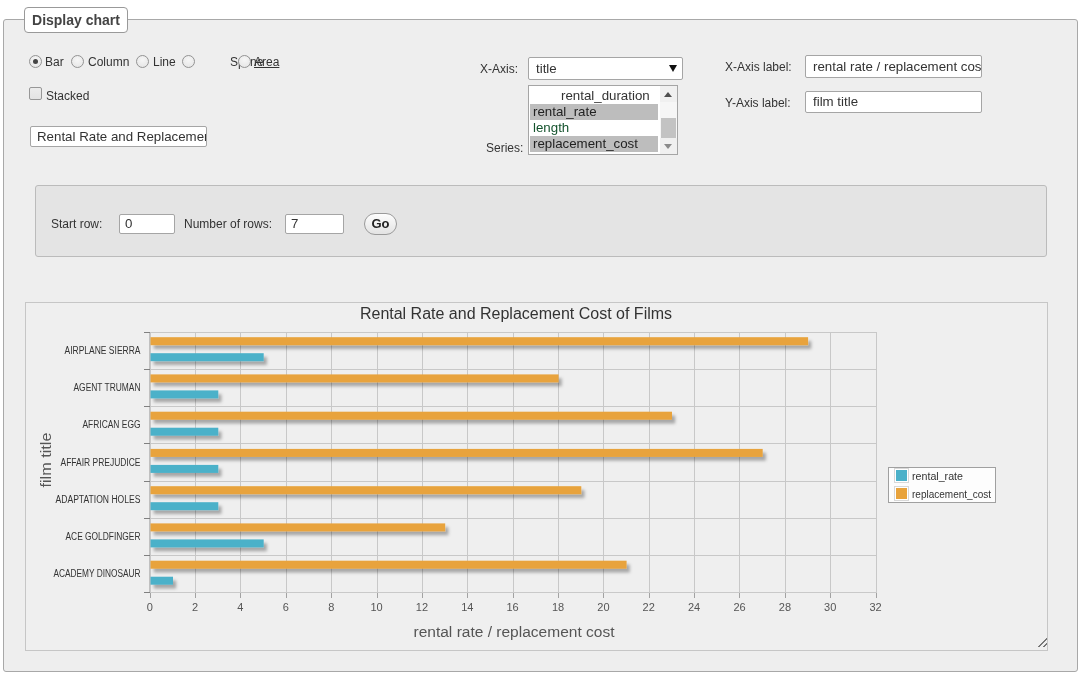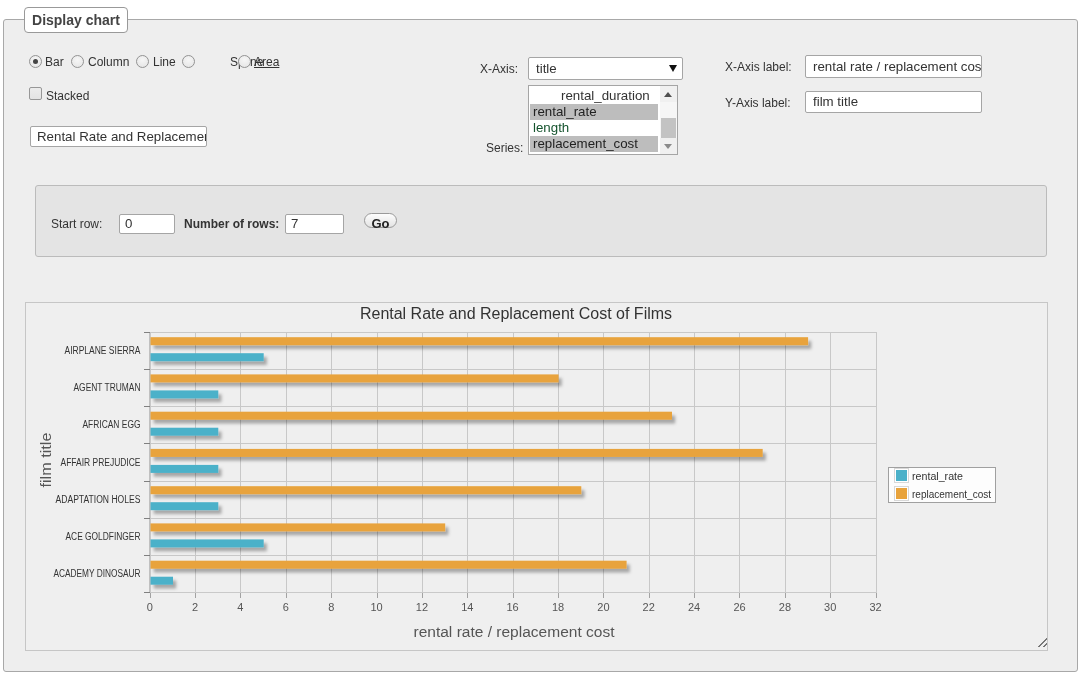--- a/index.html
+++ b/index.html
@@ -69,23 +69,23 @@
   <div class="lbl" style="left:725px; top:59px;">X-Axis label:</div>
   <div class="inp" style="left:805px; top:55px; width:177px; height:23px; line-height:21px; padding-left:7px;">rental rate / replacement cost</div>
 
   <div class="lbl" style="left:725px; top:95px;">Y-Axis label:</div>
   <div class="inp" style="left:805px; top:91px; width:177px; height:22px; line-height:20px; padding-left:7px;">film title</div>
 
   <div class="abs" style="left:35px; top:185px; width:1012px; height:72px; background:#e4e4e4;
        border:1px solid #bbb; border-radius:3px;"></div>
   <div class="lbl" style="left:51px; top:216px;">Start row:</div>
   <div class="inp" style="left:119px; top:214px; width:56px; height:20px; line-height:18px; padding-left:5px;">0</div>
-  <div class="lbl" style="left:184px; top:216px;font-weight:bold;">Number of rows:</div>
+  <div class="lbl" style="left:184px; top:216px;">Number of rows:</div>
   <div class="inp" style="left:285px; top:214px; width:59px; height:20px; line-height:18px; padding-left:5px;">7</div>
-  <div class="abs" style="left:364px; top:213px; width:33px; height:15px; border:1px solid #9a9a9a; border-radius:11px;
+  <div class="abs" style="left:364px; top:213px; width:33px; height:22px; border:1px solid #9a9a9a; border-radius:11px;
        background:linear-gradient(#fdfdfd, #e3e3e3); color:#222; font-size:13px; font-weight:bold; text-align:center; line-height:20px;">Go</div>
 
   <div class="abs" style="left:25px; top:302px; width:1023px; height:349px; background:#efefef; border:1px solid #c6c6c6;"></div>
 
   <svg class="abs" style="left:26px; top:303px;" width="1021" height="347" viewBox="0 0 1021 347">
     <defs>
       <filter id="sh" x="-30%" y="-30%" width="180%" height="200%">
         <feDropShadow dx="3.2" dy="3.8" stdDeviation="1.6" flood-color="#000" flood-opacity="0.3"></feDropShadow>
       </filter>
     </defs>

